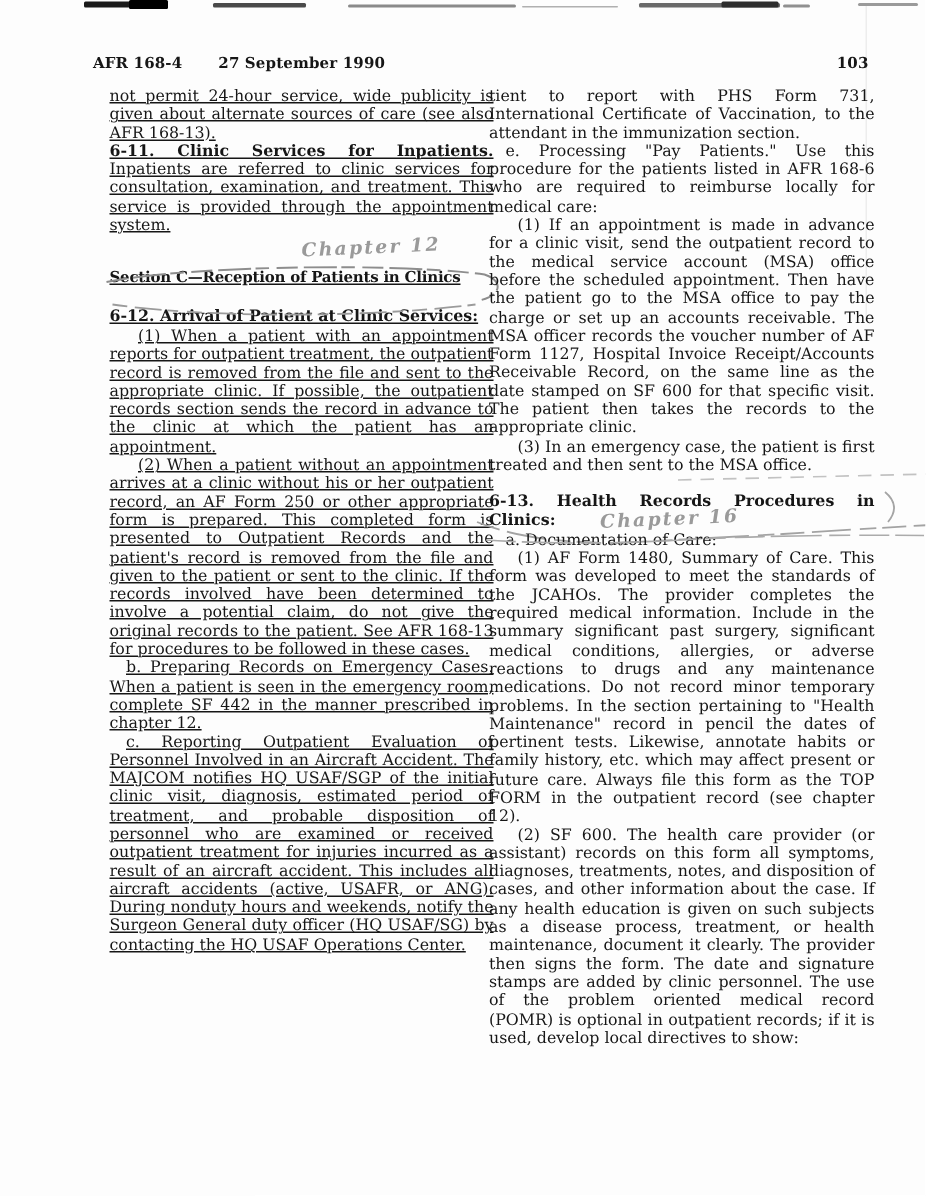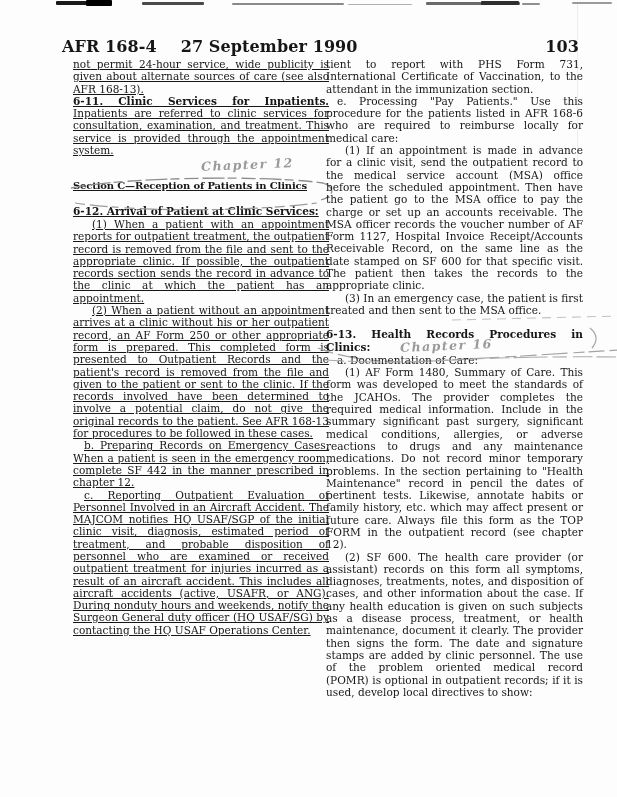--- a/index.html
+++ b/index.html
@@ -5,21 +5,21 @@
   html,body{margin:0;padding:0;background:#ffffff;}
   #page{
     position:relative;width:617px;height:797px;background:#fdfdfd;overflow:hidden;
     font-family:"DejaVu Serif","Liberation Serif",serif;color:#161616;
   }
   
   .artifact{position:absolute;pointer-events:none;border-radius:1px;}
   .edge-line{position:absolute;pointer-events:none;}
   
   #header{position:absolute;left:62px;top:37px;width:517px;display:flex;justify-content:space-between;
-    font-weight:bold;font-size:16px;letter-spacing:.1px;}
+    font-weight:bold;font-size:10px;letter-spacing:.1px;}
   #header .left-group{display:flex;gap:24px;}
   
   .col{position:absolute;top:58px;width:256px;font-size:10.55px;line-height:12.3px;
     text-align:justify;text-justify:inter-word;}
   #col-left{left:73px;text-decoration:underline;}
   #col-right{left:326px;width:257px;}
   .col p{margin:0;}
   p.para-body{text-indent:0;}
   p.para-body-indent{text-indent:11px;}
   p.para-body-indent2{text-indent:19px;}

